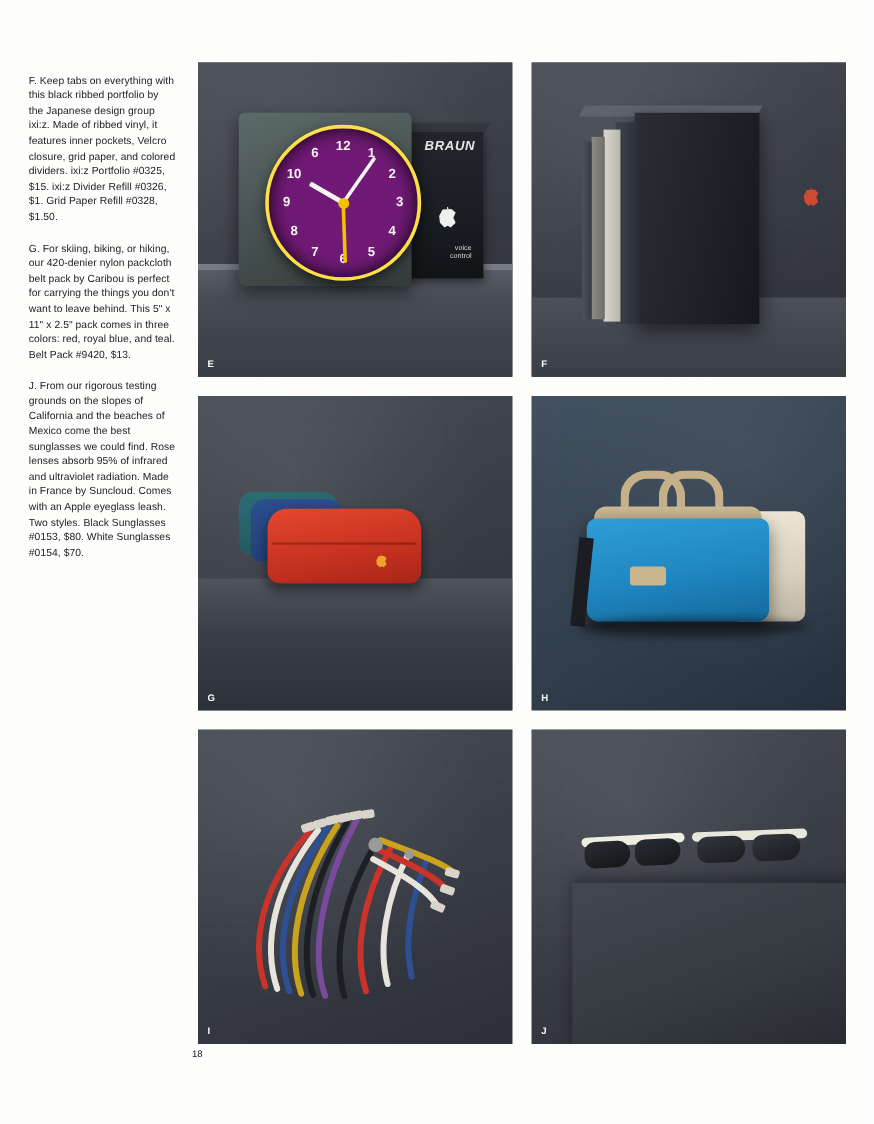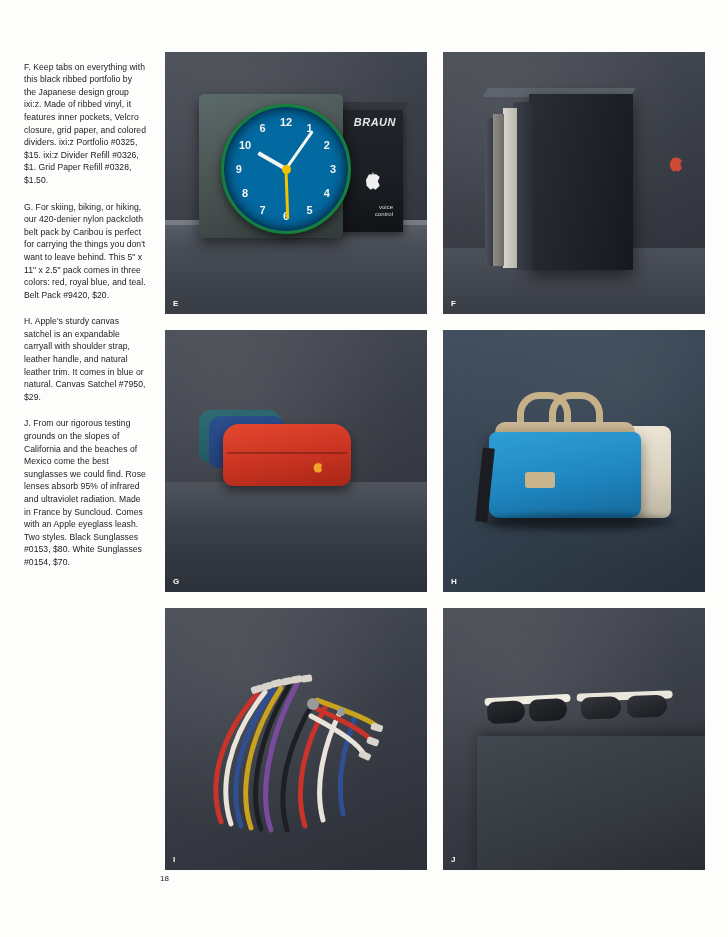--- a/index.html
+++ b/index.html
@@ -163,22 +163,22 @@
     background: linear-gradient(160deg, #5c6a6a 0%, #47514f 55%, #333b3a 100%);
     box-shadow: 0 6px 14px rgba(0,0,0,0.5);
   }
   .e-clock-face {
     position: absolute;
     left: 56px;
     top: 52px;
     width: 124px;
     height: 124px;
     border-radius: 50%;
-    background: #0369a1;
-    border: 3px solid #15803d;
+    background: #701a75;
+    border: 3px solid #fde047;
     box-shadow: inset 0 0 14px rgba(0,0,0,0.9), 0 4px 10px rgba(0,0,0,0.55);
   }
   .e-num {
     position: absolute;
     color: #f2f2f0;
     font-size: 11px;
     font-weight: 600;
     transform: translate(-50%, -50%);
   }
   .e-hand-h, .e-hand-m {
@@ -466,23 +466,22 @@
 </style>
 </head>
 <body>
 
 <div class="page">
 
   <div class="text-col">
 
     <p class="para"><span>F. Keep tabs on everything with this black ribbed portfolio by the Japanese design group ixi:z. Made of ribbed vinyl, it features inner pockets, Velcro closure, grid paper, and colored dividers. </span><b>ixi:z Portfolio #0325, $15. ixi:z Divider Refill #0326, $1. Grid Paper Refill #0328, $1.50.</b></p>
 
-    <p class="para"><span>G. For skiing, biking, or hiking, our 420-denier nylon packcloth belt pack by Caribou is perfect for carrying the things you don't want to leave behind. This 5" x 11" x 2.5" pack comes in three colors: red, royal blue, and teal. </span><b>Belt Pack #9420, $20.</b></p>
-
-    <p class="para"><span>H. Apple's sturdy canvas satchel is an expandable carryall with shoulder strap, leather handle, and natural leather trim. It comes in blue or natural. </span><b>Canvas Satchel #7950, $29.</b></p>
+    <p class="para"><span>G. For skiing, biking, or hiking, our 420-denier nylon packcloth belt pack by Caribou is perfect for carrying the things you don't want to leave behind. This 5" x 11" x 2.5" pack comes in three colors: red, royal blue, and teal. </span><b>Belt Pack #9420, $13.</b></p>
+
 
 
     <p class="para"><span>J. From our rigorous testing grounds on the slopes of California and the beaches of Mexico come the best sunglasses we could find. Rose lenses absorb 95% of infrared and ultraviolet radiation. Made in France by Suncloud. Comes with an Apple eyeglass leash. Two styles. </span><b>Black Sunglasses #0153, $80. White Sunglasses #0154, $70.</b></p>
 
   </div>
 
   <div class="grid">
 
     <div class="cell">
       <div class="felt-dark"></div>

